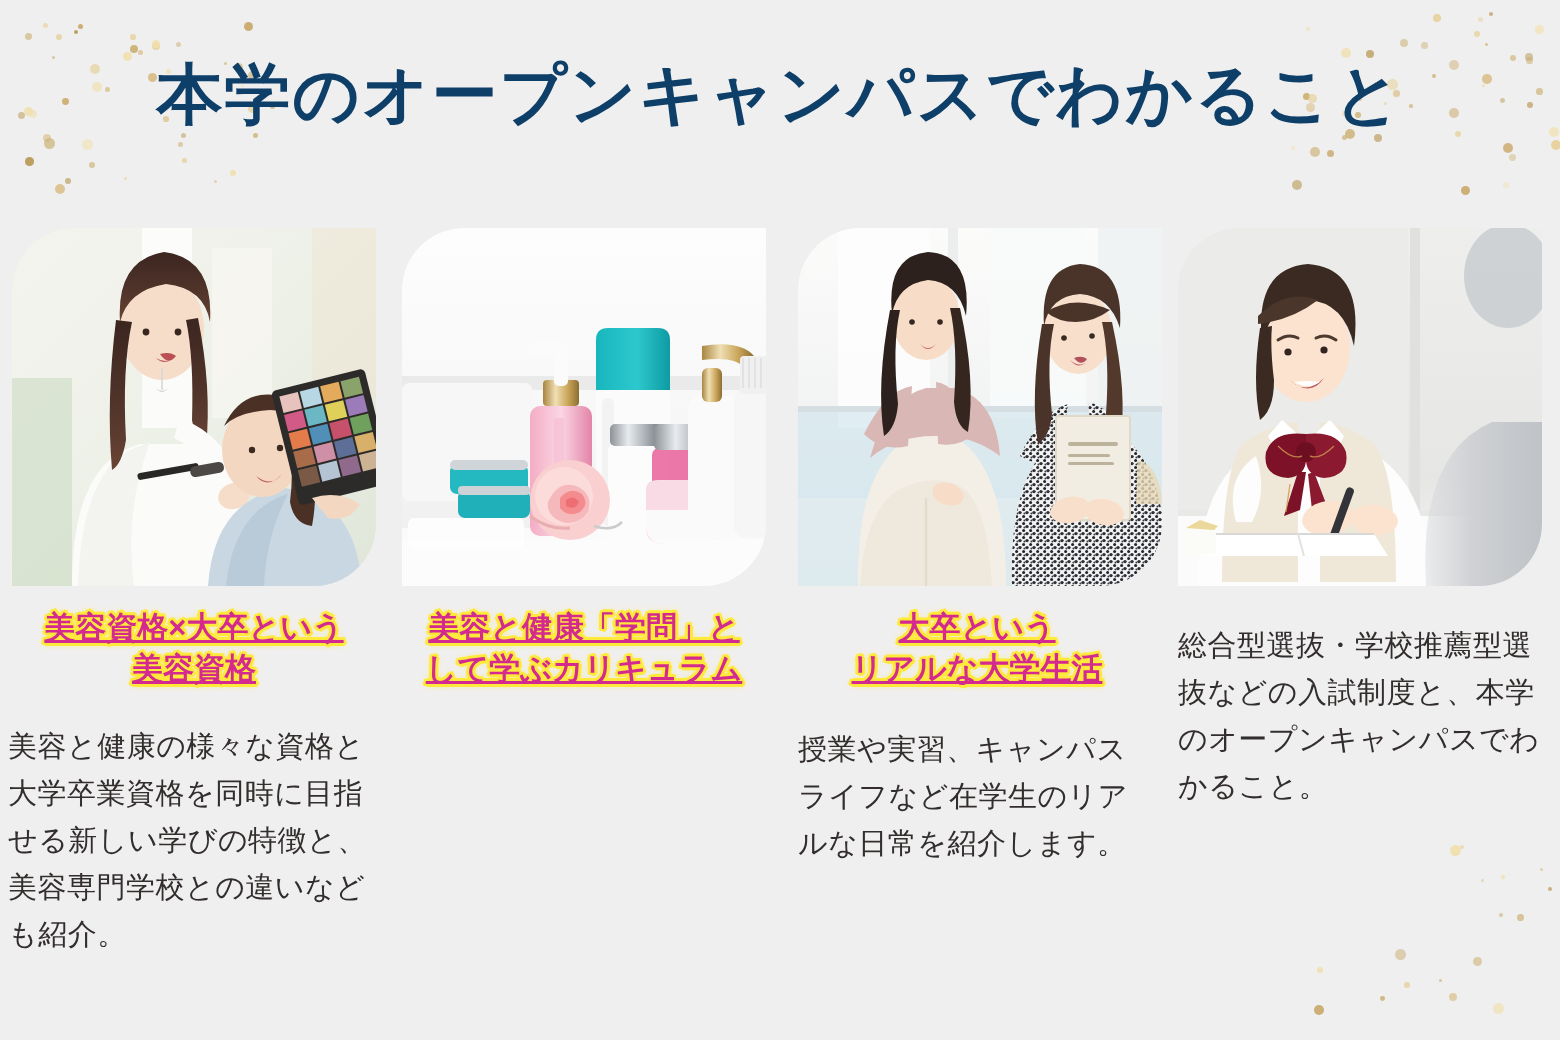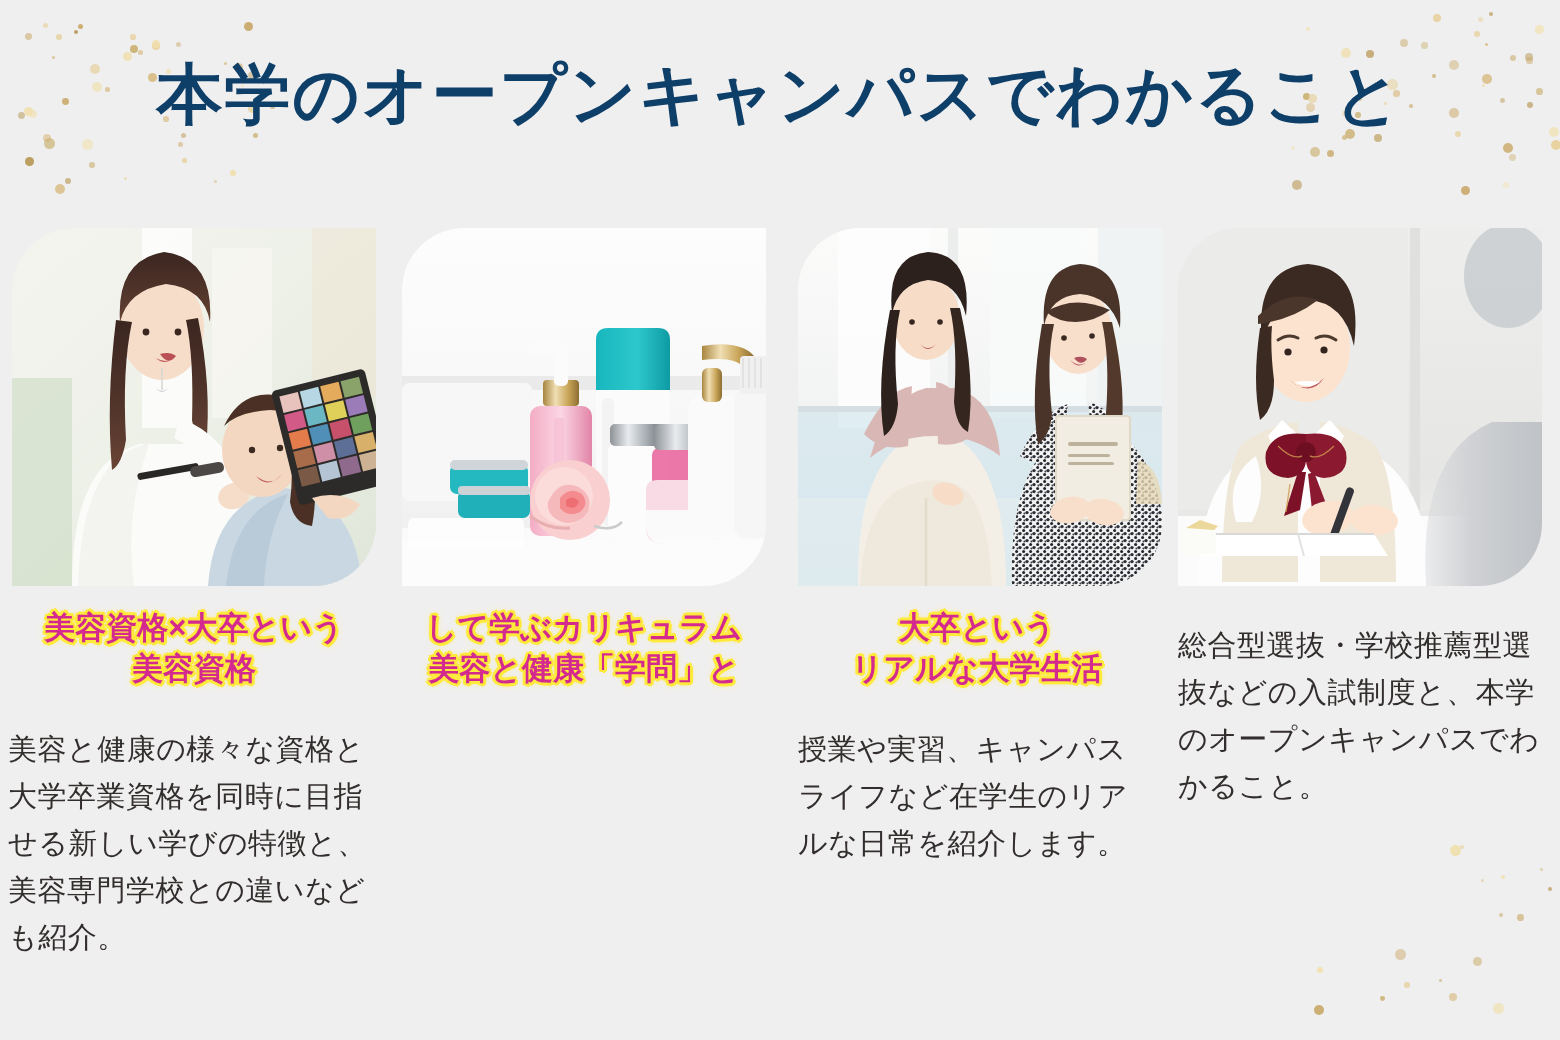--- a/index.html
+++ b/index.html
@@ -91,33 +91,33 @@
     letter-spacing: 0px;
     text-shadow:
        2px  0   0 #ffe93b,  -2px  0   0 #ffe93b,
        0    2px 0 #ffe93b,   0   -2px 0 #ffe93b,
        2px  2px 0 #ffe93b,  -2px  2px 0 #ffe93b,
        2px -2px 0 #ffe93b,  -2px -2px 0 #ffe93b,
        3px  1px 0 #ffe93b,  -3px  1px 0 #ffe93b,
        1px  3px 0 #ffe93b,   1px -3px 0 #ffe93b,
        0    0   7px #ffe93b;
   }
-  .card-heading .line { display: block; }
+  .card-heading .line { display: block; text-decoration: underline; }
 
   
   .card-body {
     margin-top: 36px;
     font-size: 29px;
     line-height: 1.62;
     color: #332e2e;
     text-align: left;
     font-family: "Liberation Serif", "DejaVu Serif", serif;
     letter-spacing: 0.5px;
   }
-  .card:nth-child(1) .card-body { margin-left: -4px; }
+  .card:nth-child(1) .card-body { margin-left: -4px; font-family: Liberation Mono, monospace; }
   .card:nth-child(3) .card-body { }
 </style>
 </head>
 <body>
 
 <div class="confetti-layer" id="confetti">
     <span class="dot" style="width: 3.2px; height: 3.2px; left: 214px; top: 180px; background: rgb(217, 189, 134); opacity: 0.61;"></span>
     <span class="dot" style="width: 3.3px; height: 3.3px; left: 224px; top: 62px; background: rgb(217, 189, 134); opacity: 0.83;"></span>
     <span class="dot" style="width: 8.3px; height: 8.3px; left: 152px; top: 42px; background: rgb(230, 208, 154); opacity: 0.86;"></span>
     <span class="dot" style="width: 5.9px; height: 5.9px; left: 56px; top: 34px; background: rgb(230, 208, 154); opacity: 0.78;"></span>
@@ -399,22 +399,22 @@
             <path d="M-10 -2 q10 -12 22 -4 q8 10 -2 18 q-12 6 -20 -4 z" fill="#f48c8f"></path>
             <path d="M-4 0 q8 -6 13 2 q-4 9 -13 4 z" fill="#ee6f73"></path>
             <path d="M-40 16 q18 14 40 12" stroke="#e8aeb0" stroke-width="3" fill="none"></path>
             <path d="M24 26 q18 6 28 -4" stroke="#c9ccc8" stroke-width="2.5" fill="none"></path>
           </g>
 
           <rect x="0" y="312" width="364" height="46" fill="#ffffff" opacity=".45"></rect>
         </svg>
       </div>
       <div class="card-heading">
+        <span class="line">美容と健康「学問」と</span>
         <span class="line">して学ぶカリキュラム</span>
-        <span class="line">美容と健康「学問」と</span>
       </div>
     </div>
 
     <div class="card">
       <div class="photo">
         <svg viewBox="0 0 364 358" preserveAspectRatio="xMidYMid slice">
           <defs>
             <linearGradient id="bg3" x1="0" y1="0" x2="0" y2="1">
               <stop offset="0%" stop-color="#fbfbfa"></stop>
               <stop offset="50%" stop-color="#f2f4f3"></stop>

